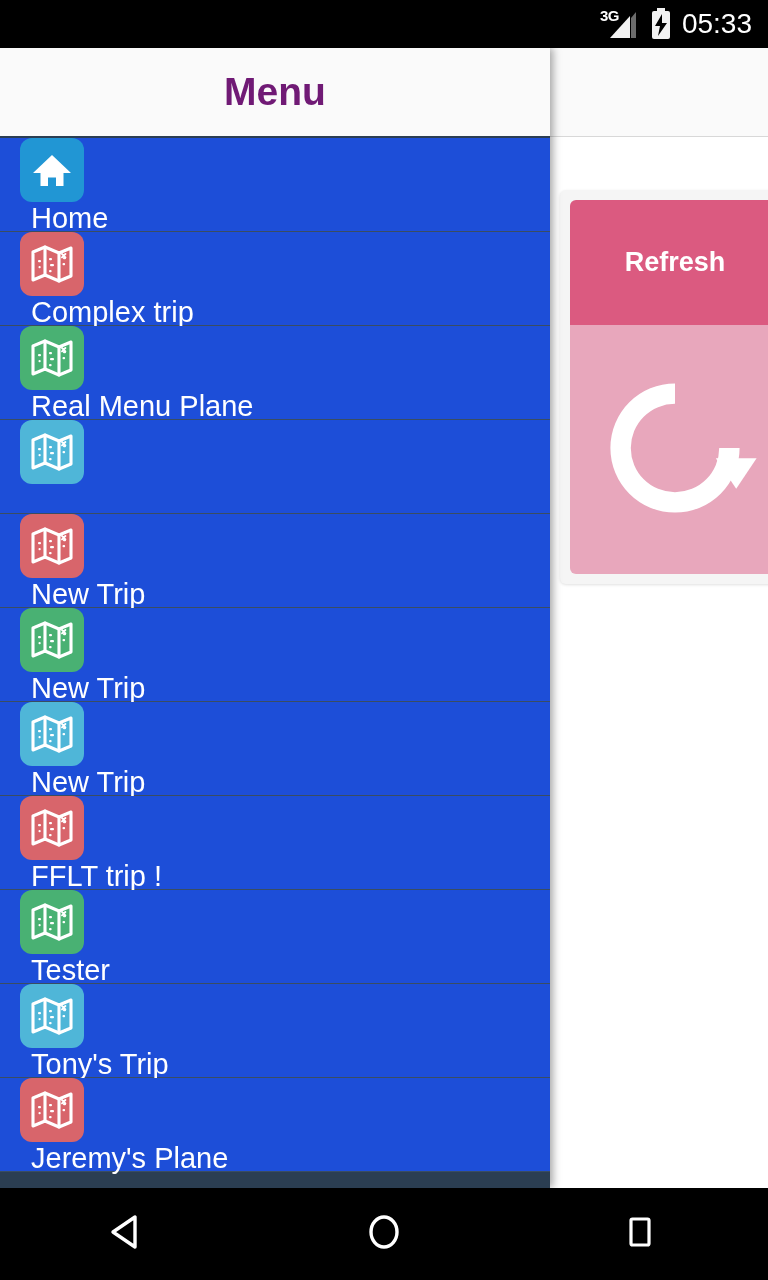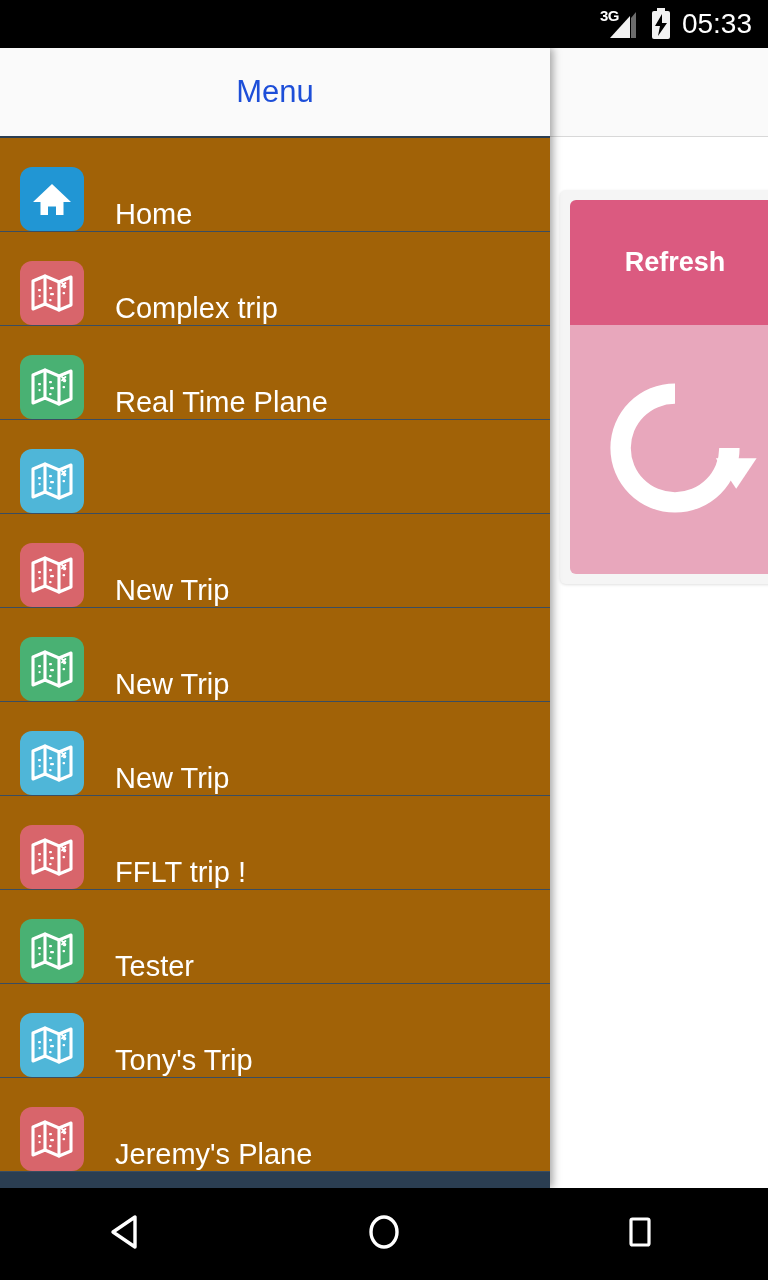--- a/index.html
+++ b/index.html
@@ -65,27 +65,28 @@
     position:absolute; left:0; top:48px; width:550px; height:1140px;
     background:#2B3E52;
     box-shadow:3px 0 8px rgba(0,0,0,0.35);
     overflow:hidden;
   }
   #drawer-header{
     width:550px; height:90px; background:#FAFAFA;
     display:flex; align-items:center; justify-content:center;
     border-bottom:2px solid #2B3E52;
   }
-  #drawer-title{ font-size:31px; color:#1d4ed8; font-weight:400; }
+  #drawer-title{ font-size:39px; color:#701a75; font-weight:700; }
   #drawer-list{ width:550px; }
   .drawer-item{
     position:relative; width:550px; height:94px;
-    display:flex; align-items:flex-end;
+    display:flex; align-items:flex-start;
     border-bottom:1px solid #3A4D61;
-    background:#a16207;
+    background:#1d4ed8;
+    flex-direction:column;
   }
   .item-icon{
     margin-left:20px; width:64px; height:64px;
     border-radius:12px; flex:0 0 auto;
     display:flex; align-items:center; justify-content:center;
   }
   .item-label{
     margin-left:31px; font-size:29px; color:#FFFFFF;
     white-space:nowrap; font-weight:400;
   }
@@ -191,21 +192,21 @@
                 <rect x="9.5" y="25" width="2.2" height="2.2" rx="1"></rect>
                 <rect x="20" y="17" width="3" height="2.2" rx="1"></rect>
                 <rect x="21" y="23" width="4" height="2.2" rx="1"></rect>
                 <rect x="20" y="29" width="2.6" height="2.2" rx="1"></rect>
                 <rect x="34" y="16" width="3" height="2.2" rx="1"></rect>
                 <rect x="33.5" y="22" width="2.6" height="2.2" rx="1"></rect>
               </g>
               <path d="M33 13 l3.4 3.4 M36.4 13 l-3.4 3.4" stroke="#ffffff" stroke-width="1.9" stroke-linecap="round"></path>
             </svg>
           </div>
-          <div class="item-label">Real Time Plane</div>
+          <div class="item-label">Real Menu Plane</div>
         </div>
         <div class="drawer-item">
           <div class="item-icon" style="background: rgb(79, 182, 216);">
             <svg width="46" height="46" viewBox="0 0 46 46">
               <g fill="none" stroke="#ffffff" stroke-width="3.1" stroke-linejoin="round" stroke-linecap="round">
                 <path d="M4 11 L16 6 L30 12 L42 7 L42 35 L30 40 L16 34 L4 39 Z"></path>
                 <path d="M16 6 L16 34"></path>
                 <path d="M30 12 L30 40"></path>
               </g>
               <g fill="#ffffff">

